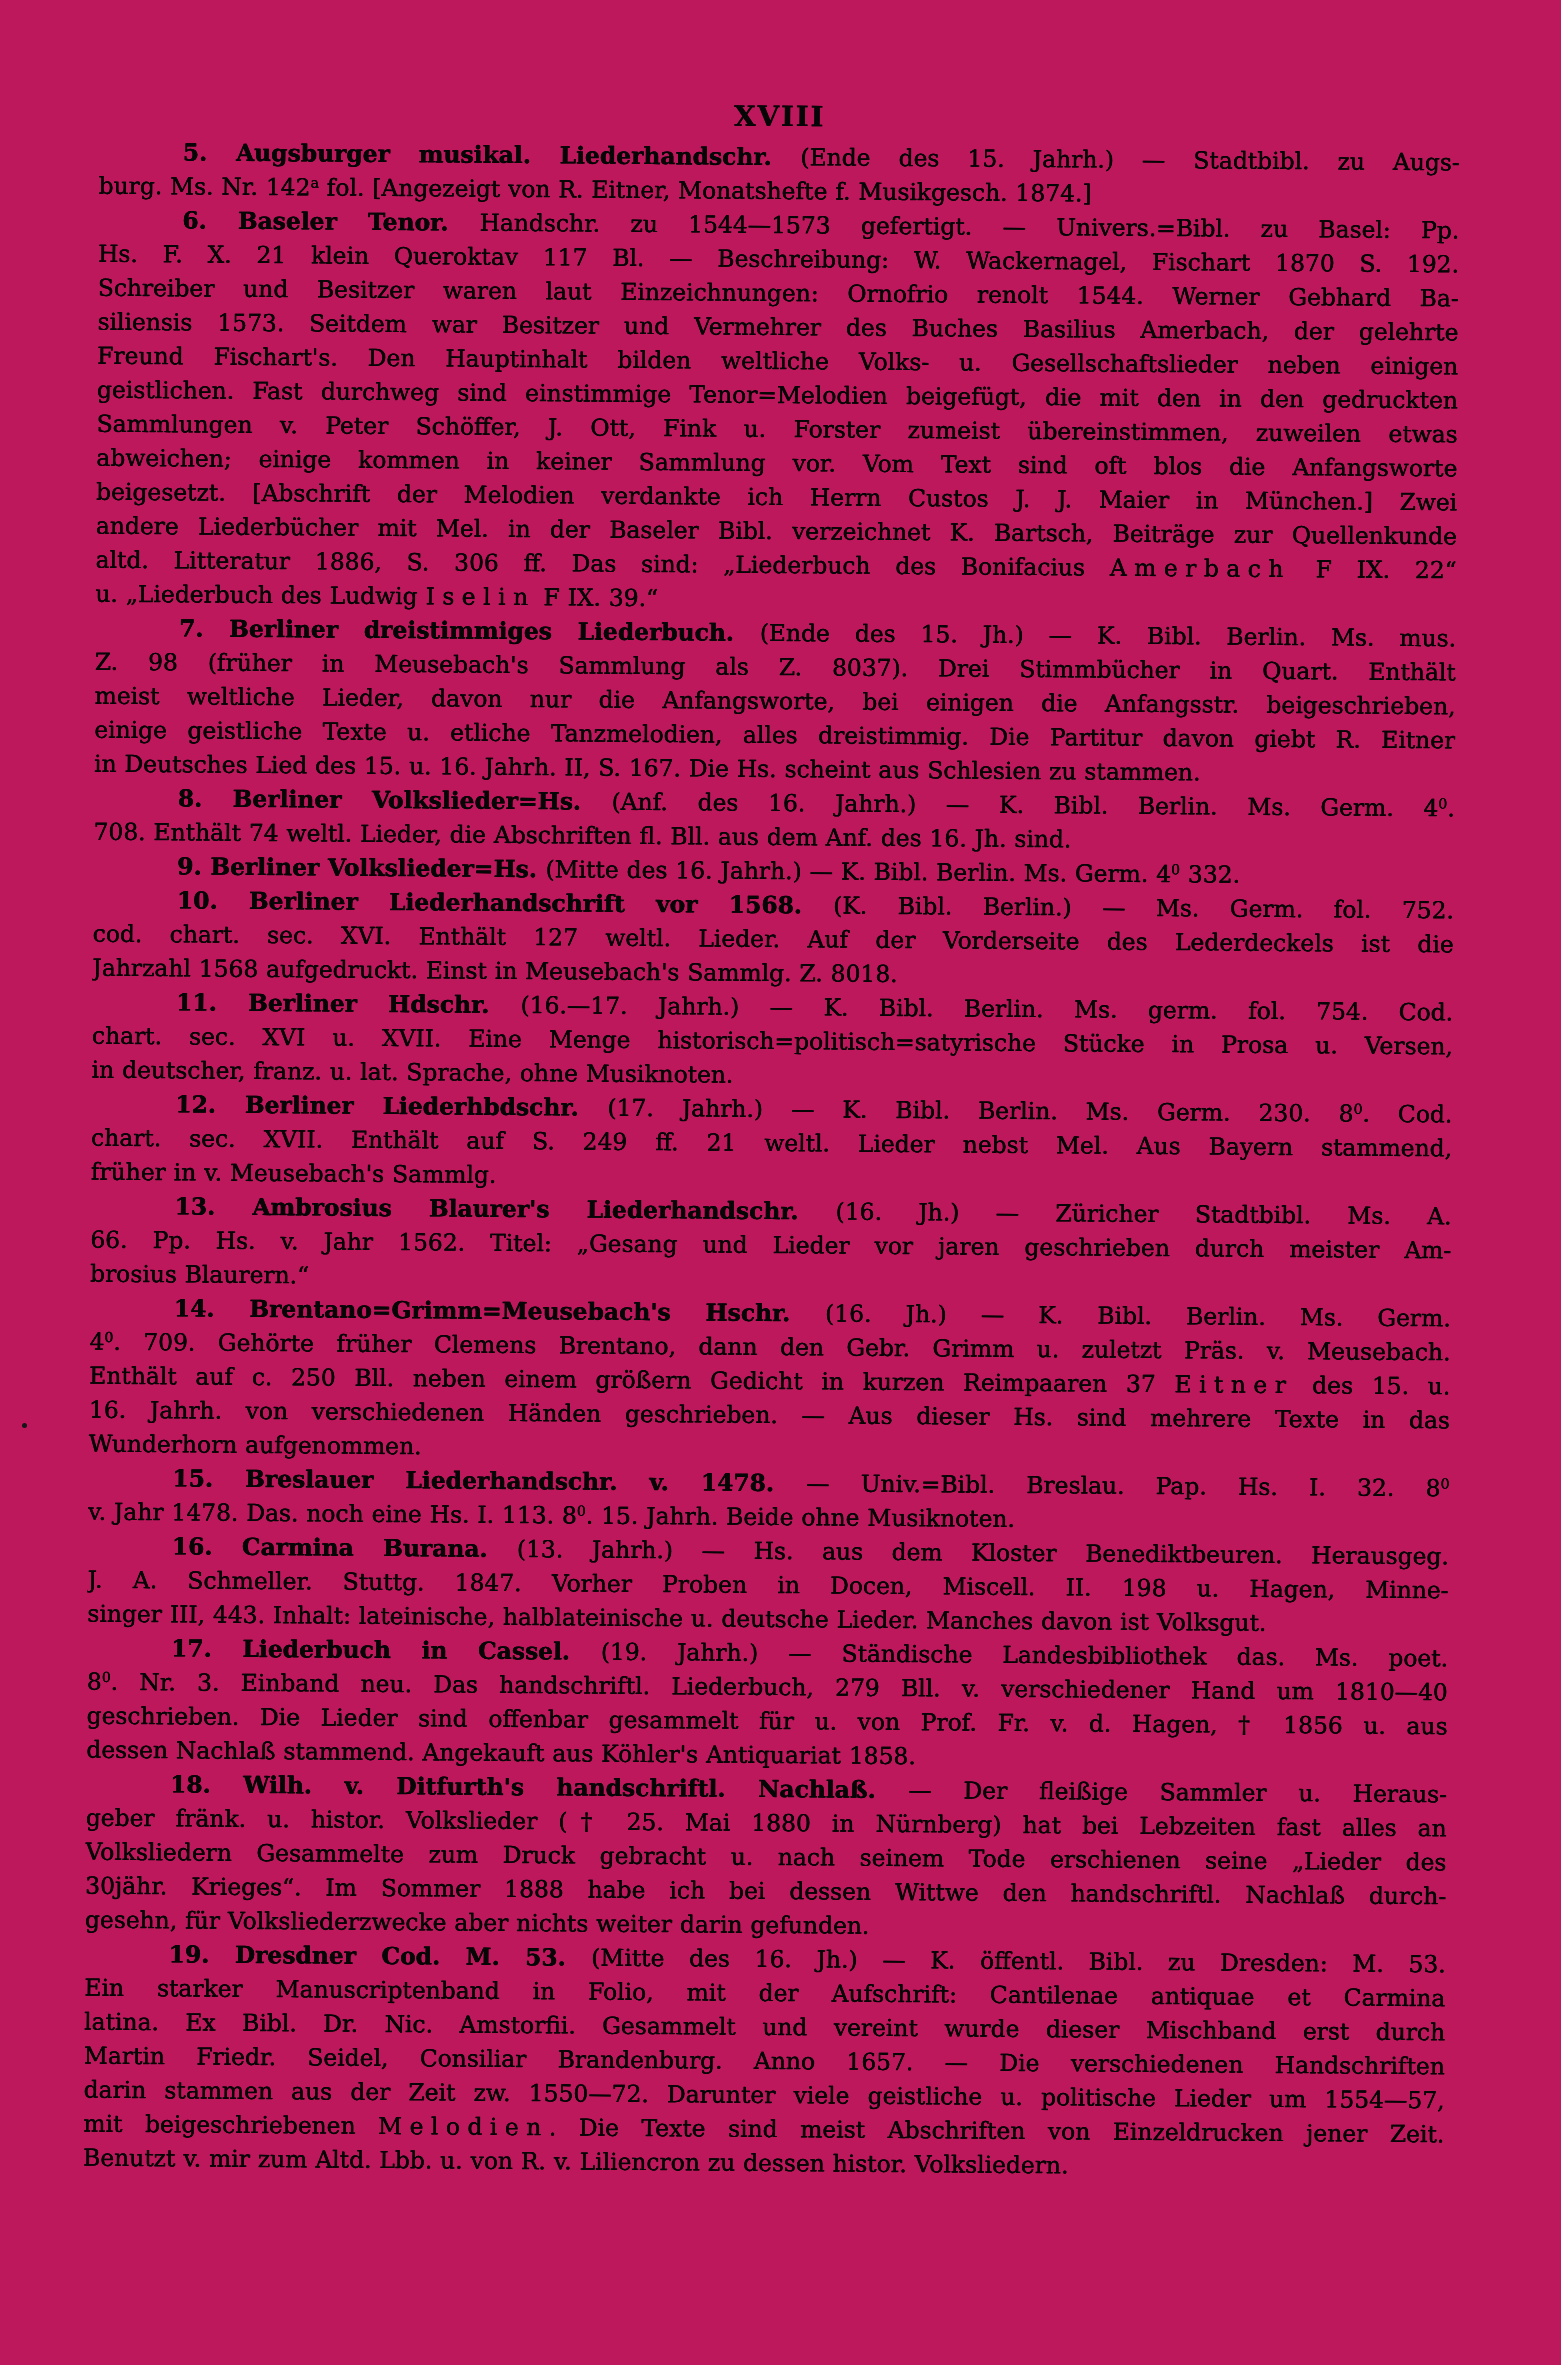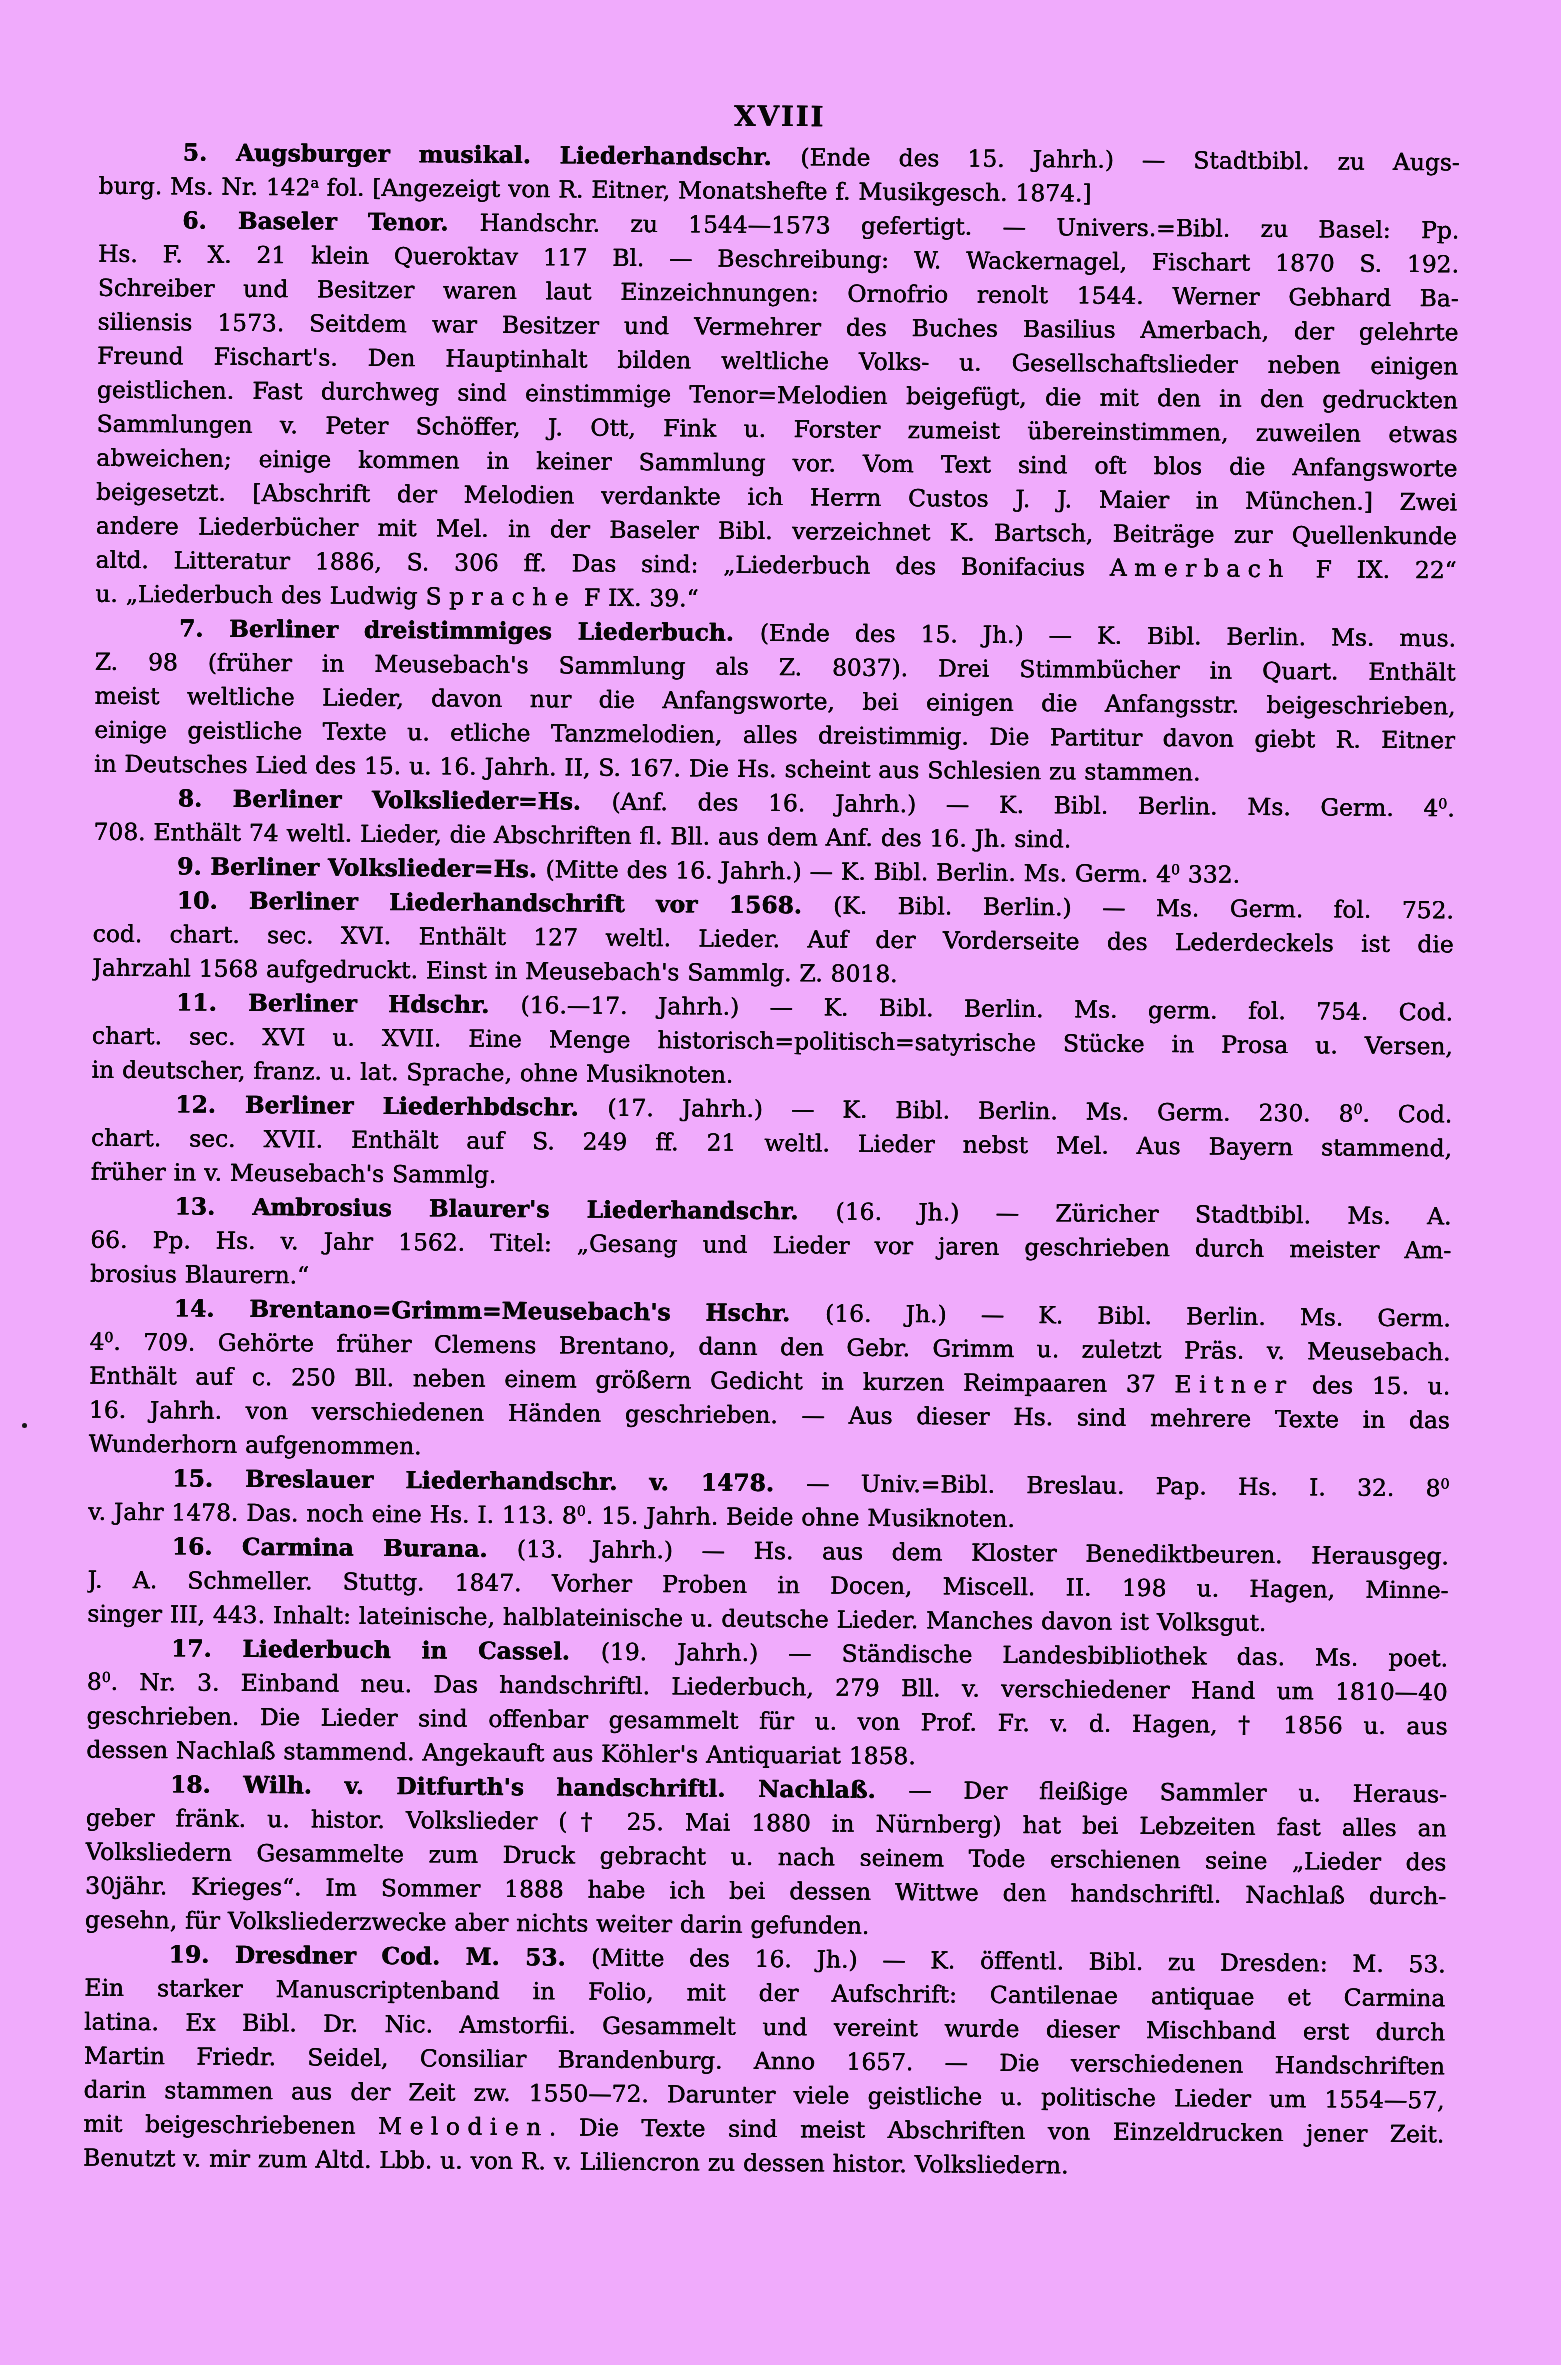--- a/index.html
+++ b/index.html
@@ -1,20 +1,20 @@
 <!DOCTYPE html>
 <html style="font-size:9px"><head>
 <meta charset="utf-8">
 <style>
   html, body { margin: 0; padding: 0; background: #e8e8e8; }
   #page {
     position: relative;
     width: 1561px;
     height: 2366px;
-    background: #f0abfc;
+    background: #be185d;
     overflow: hidden;
     color: #060606;
     font-family: "DejaVu Serif", "Liberation Serif", serif;
   }
   #sheet {
     position: absolute;
     left: 0; top: 0;
     width: 1561px;
     transform: rotate(0.45deg);
     transform-origin: 781px 0px;
@@ -73,21 +73,21 @@
           <div class="line"><span>Hs. F. X. 21 klein Queroktav 117 Bl. — Beschreibung: W. Wackernagel, Fischart 1870 S. 192.</span></div>
           <div class="line"><span>Schreiber und Besitzer waren laut Einzeichnungen: Ornofrio renolt 1544. Werner Gebhard Ba-</span></div>
           <div class="line"><span>siliensis 1573. Seitdem war Besitzer und Vermehrer des Buches Basilius Amerbach, der gelehrte</span></div>
           <div class="line"><span>Freund Fischart's. Den Hauptinhalt bilden weltliche Volks- u. Gesellschaftslieder neben einigen</span></div>
           <div class="line"><span>geistlichen. Fast durchweg sind einstimmige Tenor=Melodien beigefügt, die mit den in den gedruckten</span></div>
           <div class="line"><span>Sammlungen v. Peter Schöffer, J. Ott, Fink u. Forster zumeist übereinstimmen, zuweilen etwas</span></div>
           <div class="line"><span>abweichen; einige kommen in keiner Sammlung vor. Vom Text sind oft blos die Anfangsworte</span></div>
           <div class="line"><span>beigesetzt. [Abschrift der Melodien verdankte ich Herrn Custos J. J. Maier in München.] Zwei</span></div>
           <div class="line"><span>andere Liederbücher mit Mel. in der Baseler Bibl. verzeichnet K. Bartsch, Beiträge zur Quellenkunde</span></div>
           <div class="line"><span>altd. Litteratur 1886, S. 306 ff. Das sind: „Liederbuch des Bonifacius </span><span class="sp">Amerbach</span><span> F IX. 22“</span></div>
-          <div class="line last"><span>u. „Liederbuch des Ludwig </span><span class="sp">Sprache</span><span> F IX. 39.“</span></div>
+          <div class="line last"><span>u. „Liederbuch des Ludwig </span><span class="sp">Iselin</span><span> F IX. 39.“</span></div>
         </div>
         <div class="entry">
           <div class="line indent"><span class="b">7. Berliner dreistimmiges Liederbuch. </span><span>(Ende des 15. Jh.) — K. Bibl. Berlin. Ms. mus.</span></div>
           <div class="line"><span>Z. 98 (früher in Meusebach's Sammlung als Z. 8037). Drei Stimmbücher in Quart. Enthält</span></div>
           <div class="line"><span>meist weltliche Lieder, davon nur die Anfangsworte, bei einigen die Anfangsstr. beigeschrieben,</span></div>
           <div class="line"><span>einige geistliche Texte u. etliche Tanzmelodien, alles dreistimmig. Die Partitur davon giebt R. Eitner</span></div>
           <div class="line last"><span>in Deutsches Lied des 15. u. 16. Jahrh. II, S. 167. Die Hs. scheint aus Schlesien zu stammen.</span></div>
         </div>
         <div class="entry">
           <div class="line indent"><span class="b">8. Berliner Volkslieder=Hs. </span><span>(Anf. des 16. Jahrh.) — K. Bibl. Berlin. Ms. Germ. 4</span><sup>0</sup><span>.</span></div>

